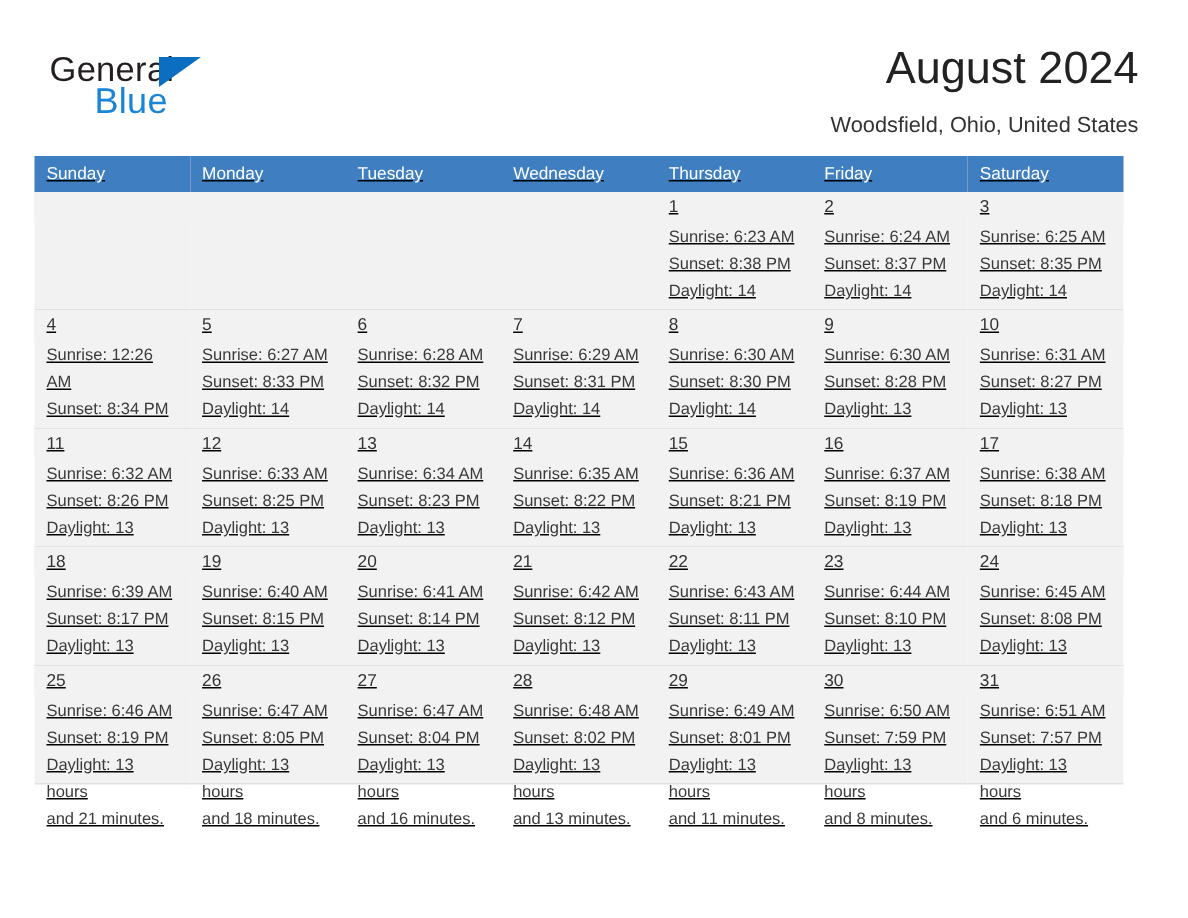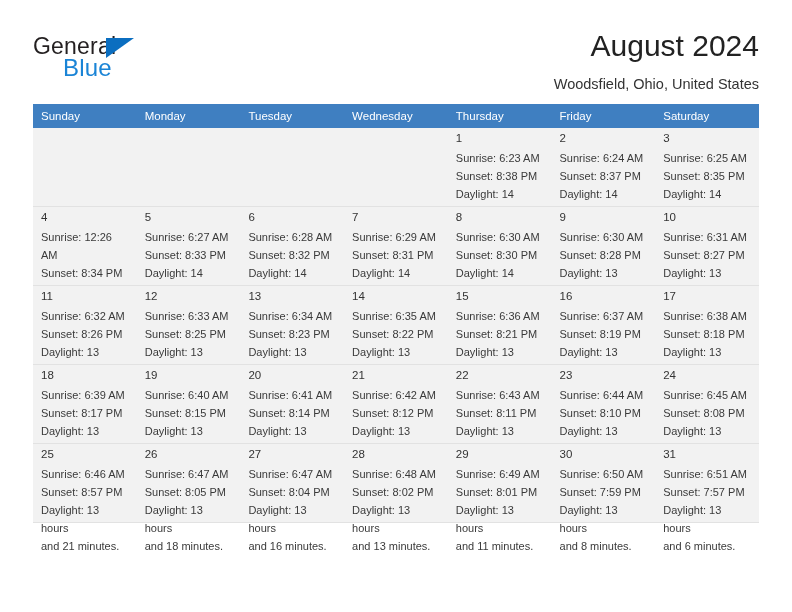--- a/index.html
+++ b/index.html
@@ -77,25 +77,26 @@
     top: 76px;
     font-size: 14.5px;
     color: #333333;
     text-align: right;
     white-space: nowrap;
   }
 
   
   .calendar {
     position: absolute;
-    left: 33px;
+    left: 23px;
     top: 104px;
     width: 726px;
     border-collapse: collapse;
     table-layout: fixed;
+    text-decoration: underline;
   }
   .calendar th {
     background: #3f7fc1;
     color: #ffffff;
     font-size: 11.5px;
     font-weight: normal;
     text-align: left;
     padding: 6px 0 6px 8px;
     height: 12px;
     border: none;
@@ -332,21 +333,21 @@
             <div class="cell-inner"><span class="band"></span><span class="daynum">24</span><span class="info">Sunrise: 6:45 AM
 Sunset: 8:08 PM
 Daylight: 13 hours
 and 23 minutes.</span></div>
           </td>
       </tr>
 
       <tr class="shaded">
         <td>
             <div class="cell-inner"><span class="band"></span><span class="daynum">25</span><span class="info">Sunrise: 6:46 AM
-Sunset: 8:57 PM
+Sunset: 8:19 PM
 Daylight: 13 hours
 and 21 minutes.</span></div>
           </td>
         <td>
             <div class="cell-inner"><span class="band"></span><span class="daynum">26</span><span class="info">Sunrise: 6:47 AM
 Sunset: 8:05 PM
 Daylight: 13 hours
 and 18 minutes.</span></div>
           </td>
         <td>

